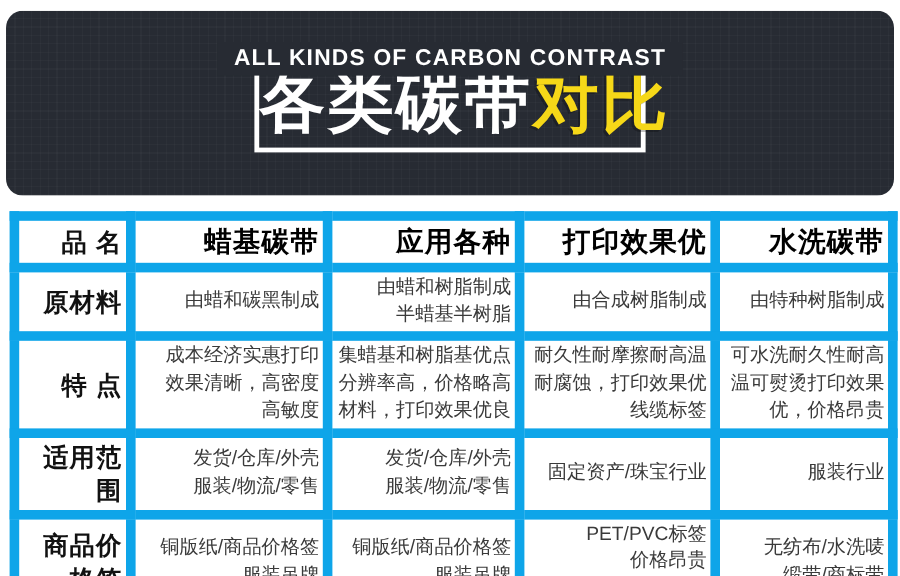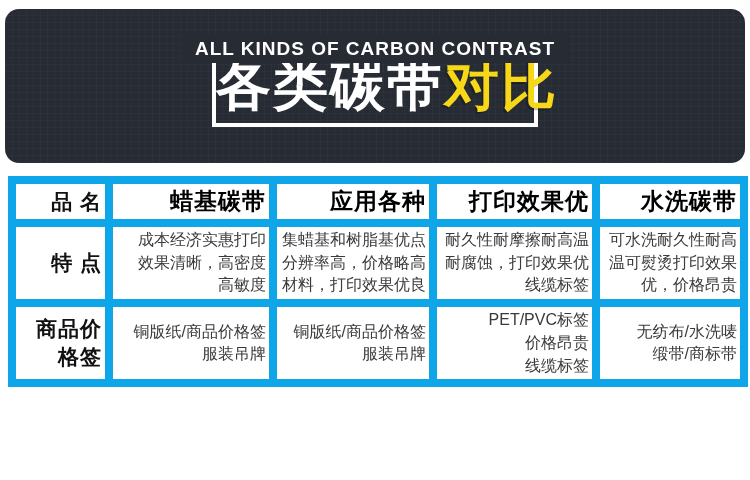--- a/index.html
+++ b/index.html
@@ -101,34 +101,51 @@
       <col style="width:148px">
   </colgroup>
   <tbody>
       <tr style="height:42px">
     <th class="row-label">品 名</th>
     <th class="col-header">蜡基碳带</th>
     <th class="col-header">应用各种</th>
     <th class="col-header">打印效果优</th>
     <th class="col-header">水洗碳带</th>
   </tr>
+  <tr style="height:48px">
+    <td class="row-label">原材料</td>
+    <td class="cell">由蜡和碳黑制成</td>
+    <td class="cell">由蜡和树脂制成
+半蜡基半树脂</td>
+    <td class="cell">由合成树脂制成</td>
+    <td class="cell">由特种树脂制成</td>
+  </tr>
   <tr style="height:73px">
     <td class="row-label">特 点</td>
     <td class="cell">成本经济实惠打印
 效果清晰，高密度
 高敏度</td>
     <td class="cell">集蜡基和树脂基优点
 分辨率高，价格略高
 材料，打印效果优良</td>
     <td class="cell">耐久性耐摩擦耐高温
 耐腐蚀，打印效果优
 线缆标签</td>
     <td class="cell">可水洗耐久性耐高
 温可熨烫打印效果
 优，价格昂贵</td>
+  </tr>
+  <tr style="height:49px">
+    <td class="row-label">适用范围</td>
+    <td class="cell">发货/仓库/外壳
+服装/物流/零售</td>
+    <td class="cell">发货/仓库/外壳
+服装/物流/零售</td>
+    <td class="cell">固定资产/珠宝行业</td>
+    <td class="cell">服装行业</td>
   </tr>
   <tr style="height:68px">
     <td class="row-label">商品价格签</td>
     <td class="cell">铜版纸/商品价格签
 服装吊牌</td>
     <td class="cell">铜版纸/商品价格签
 服装吊牌</td>
     <td class="cell">PET/PVC标签
 价格昂贵
 线缆标签</td>

